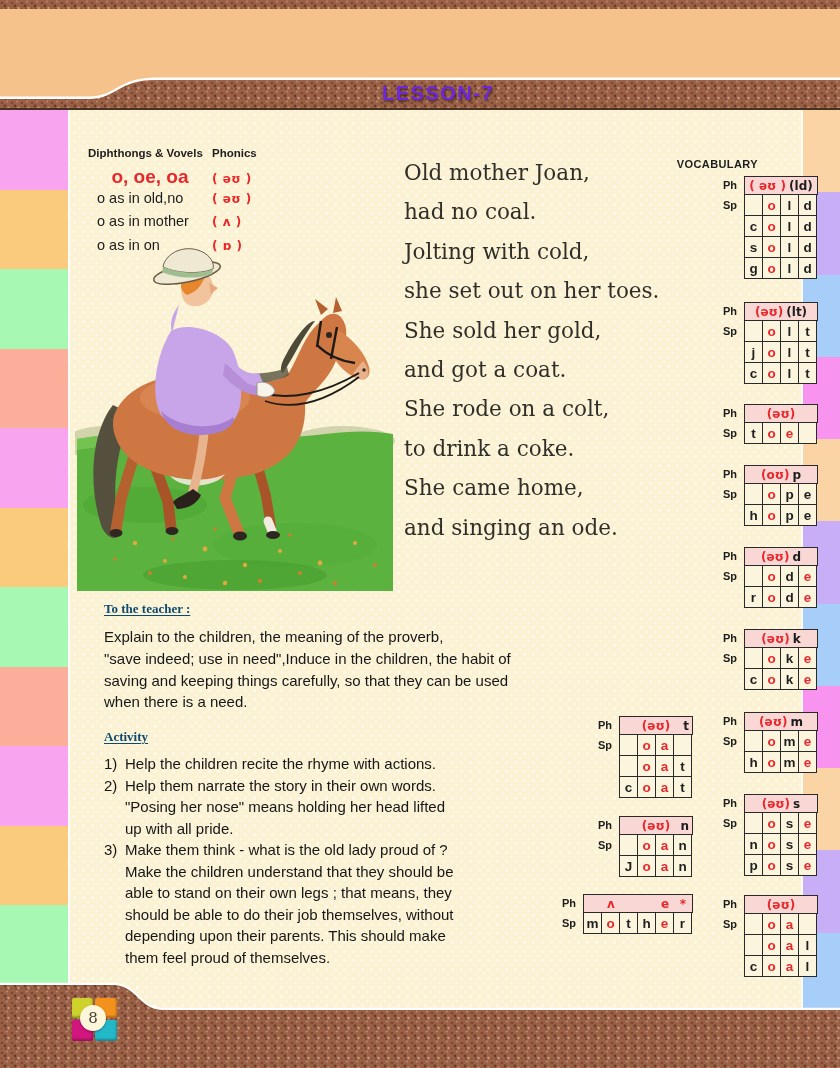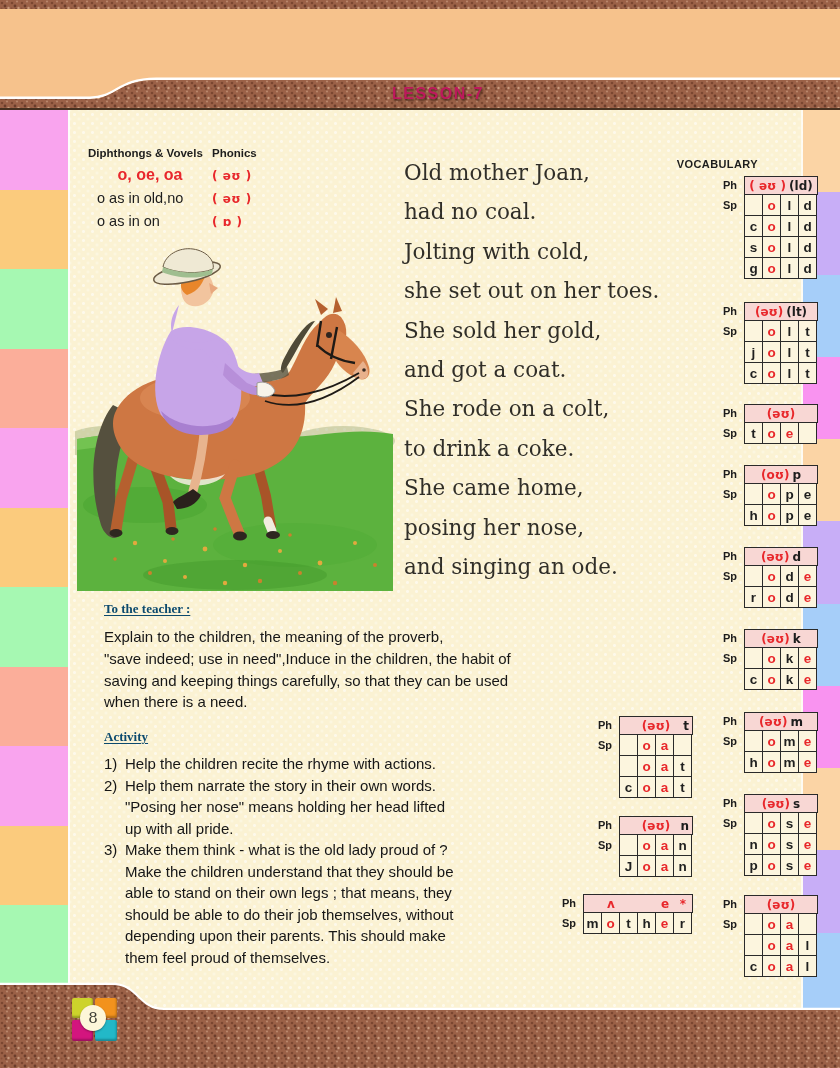--- a/index.html
+++ b/index.html
@@ -14,31 +14,31 @@
          background-size:9px 9px,9px 9px;background-position:0 0,4.5px 4.5px;
          border-left:2px solid rgba(255,255,255,.9);border-right:2px solid rgba(255,255,255,.7);}
   .stripe-col{position:absolute;top:110px;display:flex;flex-direction:column;}
   .stripe-col.left{left:0;width:68px;height:880px;}
   .stripe-col.right{right:0;width:37px;height:905px;}
   .stripe-col.left .stripe{height:79.5px;}
   .stripe-col.right .stripe{height:82.3px;}
   .top-svg{position:absolute;left:0;top:0;}
   .footer-svg{position:absolute;left:0;top:980px;}
   .lesson-title{position:absolute;left:36px;top:81px;width:804px;text-align:center;
-        color:#be185d;font-weight:bold;font-size:16px;letter-spacing:1.5px;line-height:25px;
+        color:#6d28d9;font-weight:bold;font-size:20px;letter-spacing:1.5px;line-height:25px;
         text-shadow:1px 1.5px 2px rgba(40,20,10,.6);}
 
   
   .key{position:absolute;left:88px;top:131px;width:210px;color:#1d1d1d;}
   .key-head{display:flex;font-weight:bold;font-size:11.5px;margin-top:16px;}
   .key-head .c1{width:124px;}
   .key-rows{margin-top:7px;}
   .key-row{display:flex;align-items:baseline;height:23.7px;}
   .key-word{width:124px;font-size:14.5px;padding-left:9px;box-sizing:border-box;white-space:nowrap;}
-  .key-word.red{color:#E8272B;font-weight:bold;text-align:center;padding-left:0;font-size:16px;}
+  .key-word.red{color:#E8272B;font-weight:bold;text-align:center;padding-left:0;font-size:19px;}
   .key-ph{font-family:"DejaVu Sans",sans-serif;font-size:12px;font-weight:bold;color:#E8272B;letter-spacing:.5px;white-space:nowrap;}
 
   
   .poem{position:absolute;left:404px;top:153px;width:300px;
         font-family:"DejaVu Serif",serif;font-size:21.5px;line-height:39.4px;color:#302e28;}
   .poem div{white-space:nowrap;}
 
   
   .sec-head{color:#0c4a6e;font-family:"Liberation Serif",serif;font-weight:bold;font-size:13px;
             text-decoration:underline;text-underline-offset:2px;}
@@ -140,20 +140,24 @@
       <span class="c2">Phonics</span>
     </div>
     <div class="key-rows">
         <div class="key-row">
           <span class="key-word red">o, oe, oa</span>
           <span class="key-ph">( əʊ )</span>
         </div>
         <div class="key-row">
           <span class="key-word">o as in old,no</span>
           <span class="key-ph">( əʊ )</span>
+        </div>
+        <div class="key-row">
+          <span class="key-word">o as in mother</span>
+          <span class="key-ph">( ʌ )</span>
         </div>
         <div class="key-row">
           <span class="key-word">o as in on</span>
           <span class="key-ph">( ɒ )</span>
         </div>
       </div>
   </div>
 
   <svg class="illus" viewBox="0 0 320 350" width="320" height="350">
     <ellipse cx="32" cy="200" rx="44" ry="17" fill="#A8B37E" opacity=".5"></ellipse>
@@ -229,21 +233,20 @@
   <div class="poem">
       <div>Old mother Joan,</div>
       <div>had no coal.</div>
       <div>Jolting with cold,</div>
       <div>she set out on her toes.</div>
       <div>She sold her gold,</div>
       <div>and got a coat.</div>
       <div>She rode on a colt,</div>
       <div>to drink a coke.</div>
       <div>She came home,</div>
-      <div>posing her nose,</div>
       <div>and singing an ode.</div>
     </div>
 
   <div class="teacher">
     <div class="sec-head">To the teacher :</div>
     <div class="teacher-body">
         <div>Explain to the children, the meaning of the proverb,</div>
         <div>"save indeed; use in need",Induce in the children, the habit of</div>
         <div>saving and keeping things carefully, so that they can be used</div>
         <div>when there is a need.</div>

